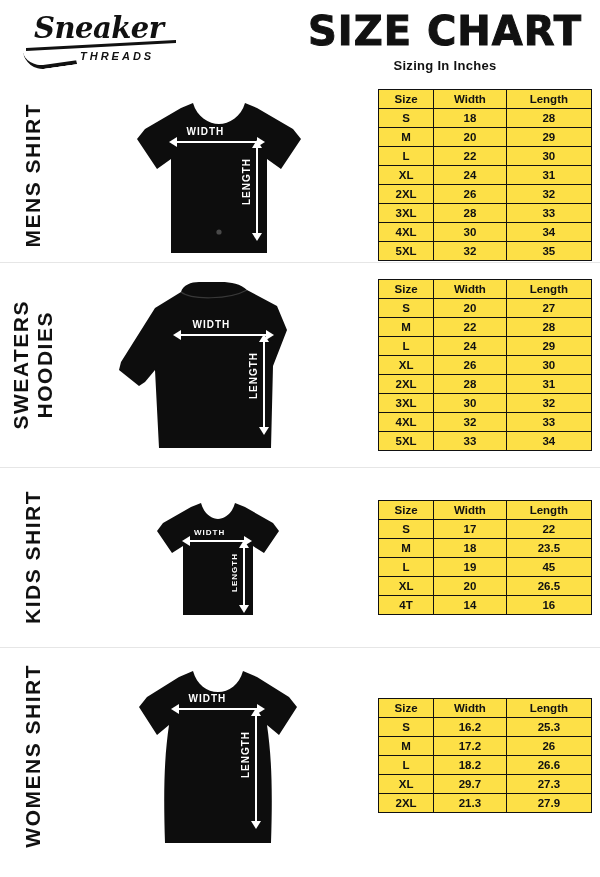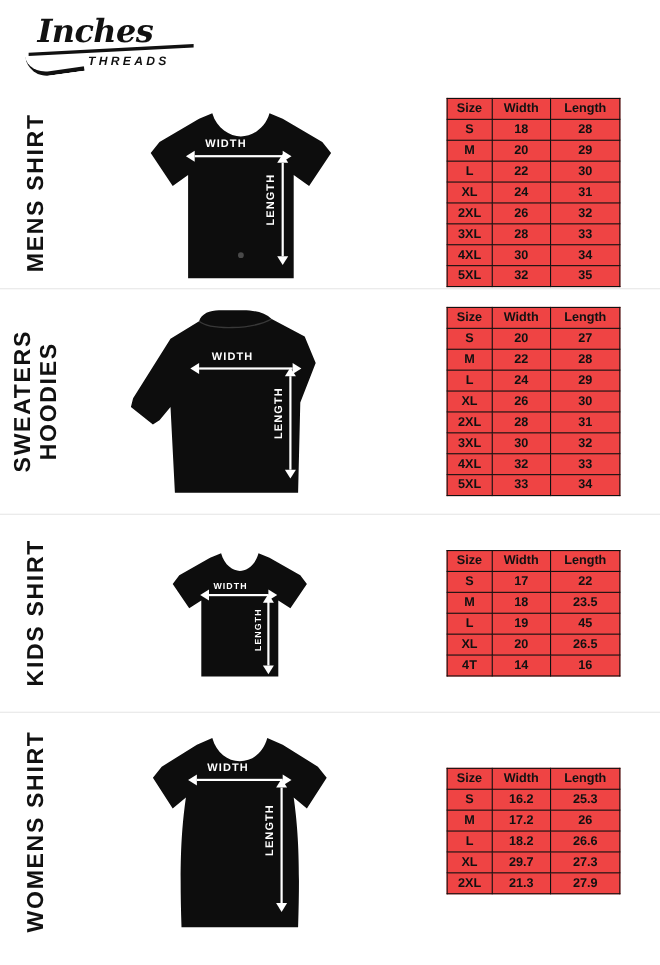--- a/index.html
+++ b/index.html
@@ -134,22 +134,22 @@
     width: 230px;
     flex: 0 0 230px;
     display: flex;
     align-items: center;
     justify-content: center;
   }
 
   
   table.size-table {
     border-collapse: collapse;
-    width: 158px;
-    background: #ef4444;
+    width: 214px;
+    background: #fde047;
   }
   table.size-table th,
   table.size-table td {
     border: 1px solid #111;
     font-size: 11.5px;
     text-align: center;
     padding: 3px 2px;
     font-weight: bold;
     color: #111;
     height: 19px;
@@ -187,25 +187,29 @@
   .tip-r { border-top: 5px solid transparent; border-bottom: 5px solid transparent; border-left: 8px solid #fff; }
   .tip-u { border-left: 5px solid transparent; border-right: 5px solid transparent; border-bottom: 8px solid #fff; }
   .tip-d { border-left: 5px solid transparent; border-right: 5px solid transparent; border-top: 8px solid #fff; }
 </style>
 </head>
 <body>
 
 <div class="header">
   <div class="logo">
     <div class="logo-swoosh"></div>
-    <div class="logo-script">Inches</div>
+    <div class="logo-script">Sneaker</div>
     <div class="logo-underline"></div>
     <div class="logo-sub">THREADS</div>
   </div>
 
+  <div class="title-block">
+    <div class="main-title">SIZE CHART</div>
+    <div class="sub-title">Sizing In Inches</div>
+  </div>
 </div>
 
 <div class="section" style="height:175px;">
   <div class="row-label">
     <div class="vert-text">MENS SHIRT</div>
   </div>
 
   <div class="garment-cell">
     <div class="garment" style="width:175px;height:165px;">
       <svg width="175" height="165" viewBox="0 0 175 165">

